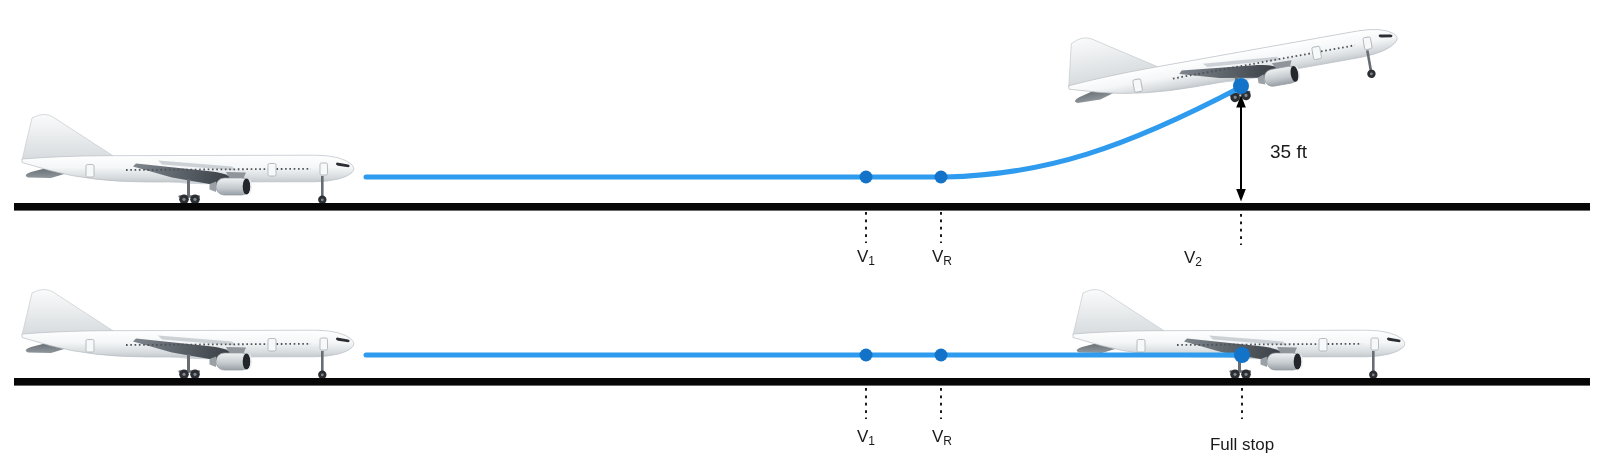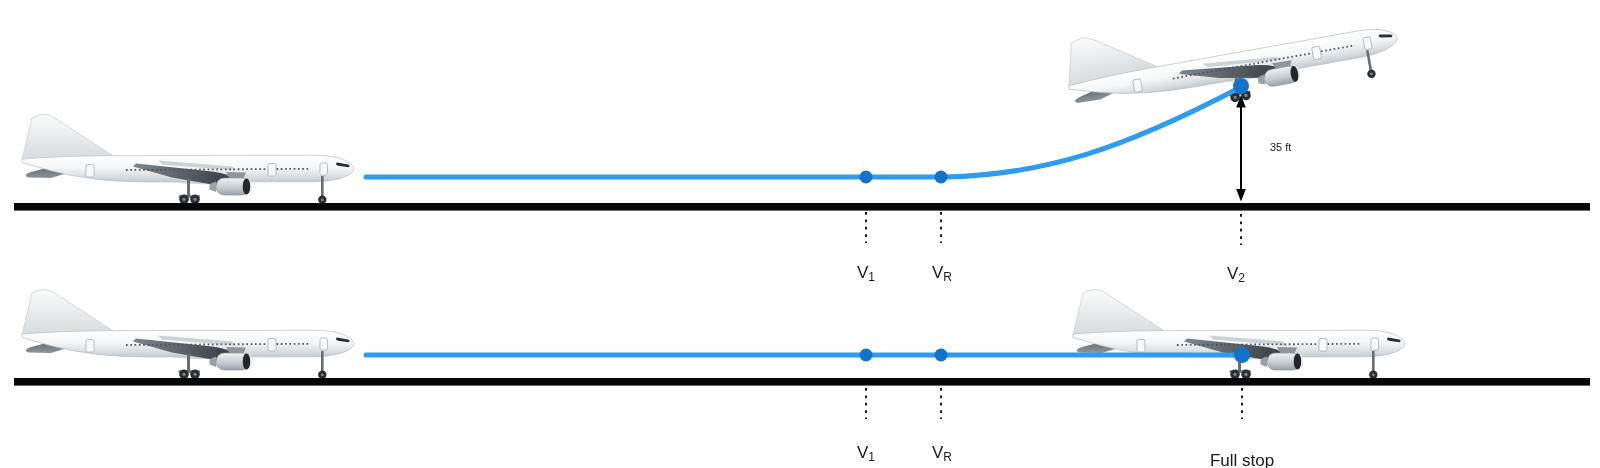--- a/index.html
+++ b/index.html
@@ -11,30 +11,29 @@
     font-family:"Liberation Sans",sans-serif;
   }
   .canvas svg.scene{position:absolute;left:0;top:0;}
   .vlabel{
     position:absolute;
     transform:translateX(-50%);
     font-size:17px;
     color:#1a1a1a;
     white-space:nowrap;
     line-height:1;
-    margin-top:16px;
   }
   .vlabel sub{
     font-size:12px;
     line-height:0;
     vertical-align:-3px;
   }
   .hlabel{
     position:absolute;
-    font-size:11px;
+    font-size:19px;
     color:#1a1a1a;
     white-space:nowrap;
     line-height:1;
   }
 </style>
 </head>
 <body>
 
 <div class="canvas">
 
@@ -144,21 +143,21 @@
       <line x1="866" y1="388" x2="866" y2="419" stroke="#1a1a1a" stroke-width="2" stroke-dasharray="2.8 4.6"></line>
       <line x1="941" y1="388" x2="941" y2="419" stroke="#1a1a1a" stroke-width="2" stroke-dasharray="2.8 4.6"></line>
       <line x1="1242" y1="388" x2="1242" y2="419" stroke="#1a1a1a" stroke-width="2" stroke-dasharray="2.8 4.6"></line>
     </g>
   </svg>
 
   <div class="vlabel" style="left:866px;top:248px"><span>V</span><sub>1</sub></div>
 
   <div class="vlabel" style="left:942px;top:248px"><span>V</span><sub>R</sub></div>
 
-  <div class="vlabel" style="left:1236px;top:249px"><span>V</span><sub>2</sub></div>
+  <div class="vlabel" style="left:1193px;top:249px"><span>V</span><sub>2</sub></div>
 
   <div class="hlabel" style="left:1270px;top:142px">35 ft</div>
 
   <div class="vlabel" style="left:866px;top:428px"><span>V</span><sub>1</sub></div>
 
   <div class="vlabel" style="left:942px;top:428px"><span>V</span><sub>R</sub></div>
 
   <div class="vlabel" style="left:1242px;top:436px">Full stop</div>
 
 </div>

